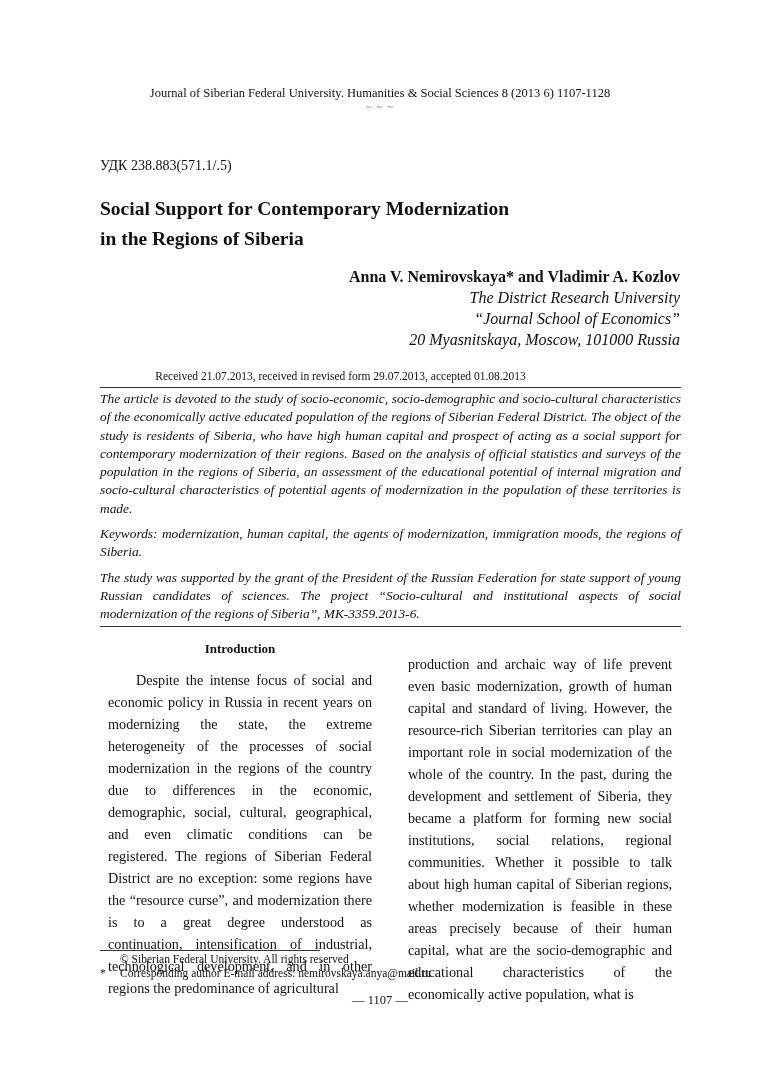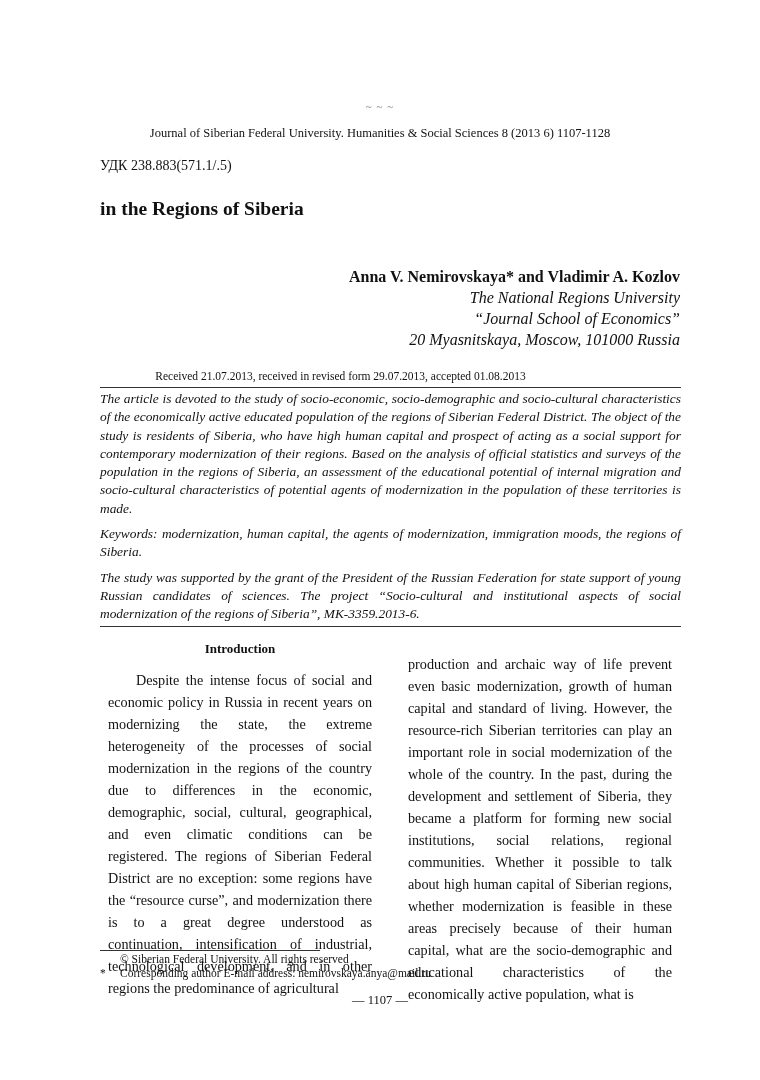--- a/index.html
+++ b/index.html
@@ -1,21 +1,21 @@
 <!DOCTYPE html>
 <html><head>
 <meta charset="utf-8">
 <style>
   html, body { margin: 0; padding: 0; background: #ffffff; }
   body {
     width: 760px; height: 1080px; position: relative; overflow: hidden;
     font-family: "Liberation Serif", "DejaVu Serif", serif; color: #111;
   }
   .abs { position: absolute; }
-  .journal-header { top: 86px; left: 0; width: 760px; text-align: center; font-size: 12.5px; margin-top: 40px; }
+  .journal-header { top: 86px; left: 0; width: 760px; text-align: center; font-size: 12.5px; }
   .tilde { top: 100px; left: 0; width: 760px; text-align: center; font-size: 11px; color: #777; letter-spacing: 1px; }
   .udk { top: 158px; left: 100px; font-size: 14px; }
   .title { top: 194px; left: 100px; font-size: 19.5px; font-weight: bold; line-height: 30px; }
   .authors { top: 268px; right: 80px; font-size: 16px; font-weight: bold; text-align: right; margin-left: 16px; }
   .affil { top: 287px; right: 80px; font-size: 16px; font-style: italic; text-align: right; line-height: 21px; }
   .received { top: 370px; left: 0; width: 681px; text-align: center; font-size: 11.5px; }
   .rule { left: 100px; width: 581px; height: 0; border-top: 1px solid #333; }
   .abstract { left: 100px; width: 581px; font-size: 13.4px; font-style: italic; line-height: 18.3px; text-align: justify; }
   .abstract p { margin: 0; }
   .col { width: 280px; font-size: 14.2px; line-height: 22px; text-align: justify; }
@@ -30,26 +30,27 @@
 </style>
 </head>
 <body>
 
 <div class="abs journal-header">Journal of  Siberian Federal University.  Humanities &amp; Social Sciences 8 (2013 6) 1107-1128</div>
 <div class="abs tilde">~ ~ ~</div>
 
 <div class="abs udk">УДК 238.883(571.1/.5)</div>
 
 <div class="abs title">
+  <div>Social Support for Contemporary Modernization</div>
   <div>in the Regions of Siberia</div>
 </div>
 
 <div class="abs authors">Anna V. Nemirovskaya* and Vladimir A. Kozlov</div>
 <div class="abs affil">
-  <div>The National Regions University</div>
+  <div>The District Research University</div>
   <div>“Journal School of Economics”</div>
   <div>20 Myasnitskaya, Moscow, 101000 Russia</div>
 </div>
 
 <div class="abs received">Received 21.07.2013, received in revised form 29.07.2013, accepted 01.08.2013</div>
 
 <div class="abs rule" style="top:387px;"></div>
 
 <div class="abs abstract" style="top:390px;">
   <p>The article is devoted to the study of socio-economic, socio-demographic and socio-cultural characteristics of the economically active educated population of the regions of Siberian Federal District. The object of the study is residents of Siberia, who have high human capital and prospect of acting as a social support for contemporary modernization of their regions. Based on the analysis of official statistics and surveys of the population in the regions of Siberia, an assessment of the educational potential of internal migration and socio-cultural characteristics of potential agents of modernization in the population of these territories is made.</p>

